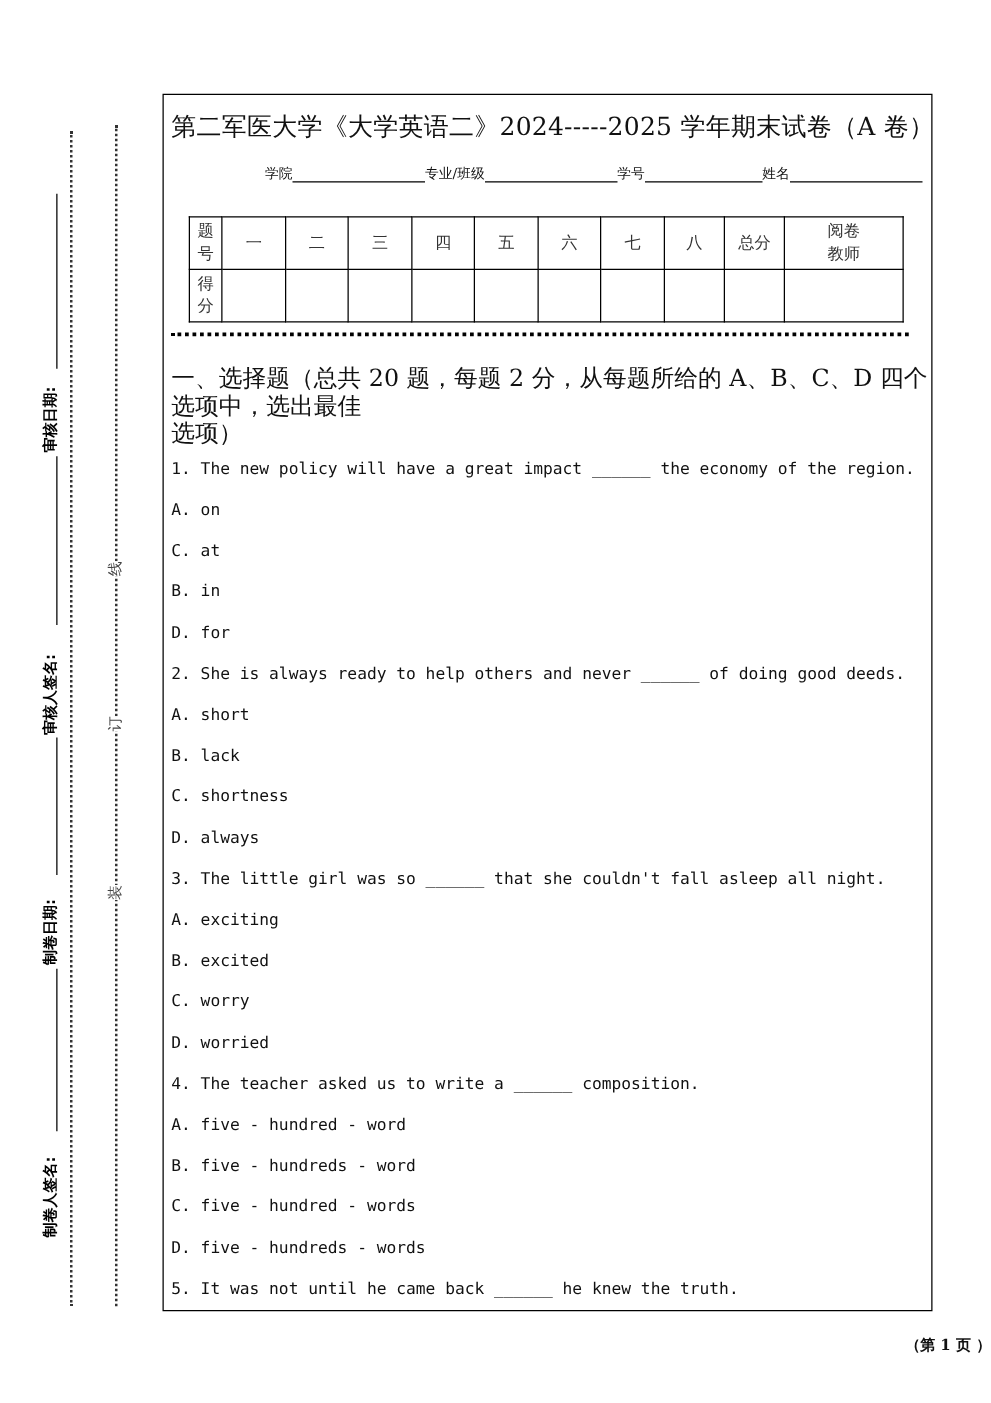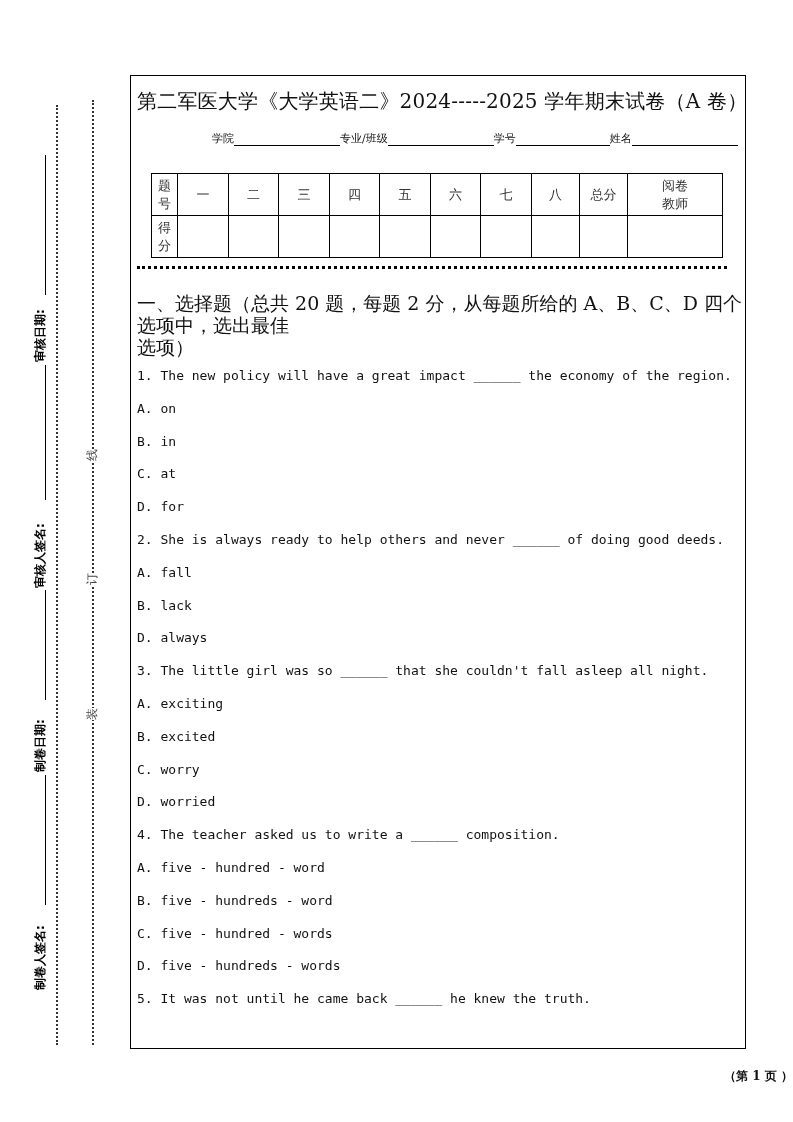--- a/index.html
+++ b/index.html
@@ -123,28 +123,29 @@
 
   <div class="content">
     <div class="section-head">
       <div>一、选择题（总共 20 题，每题 2 分，从每题所给的 A、B、C、D 四个选项中，选出最佳</div>
       <div>选项）</div>
     </div>
 
     <div>
       <div class="line">1. The new policy will have a great impact ______ the economy of the region.</div>
       <div class="line">A. on</div>
+      <div class="line">C. at</div>
       <div class="line">B. in</div>
-      <div class="line">C. at</div>
       <div class="line">D. for</div>
     </div>
     <div>
       <div class="line">2. She is always ready to help others and never ______ of doing good deeds.</div>
-      <div class="line">A. fall</div>
+      <div class="line">A. short</div>
       <div class="line">B. lack</div>
+      <div class="line">C. shortness</div>
       <div class="line">D. always</div>
     </div>
     <div>
       <div class="line">3. The little girl was so ______ that she couldn't fall asleep all night.</div>
       <div class="line">A. exciting</div>
       <div class="line">B. excited</div>
       <div class="line">C. worry</div>
       <div class="line">D. worried</div>
     </div>
     <div>

